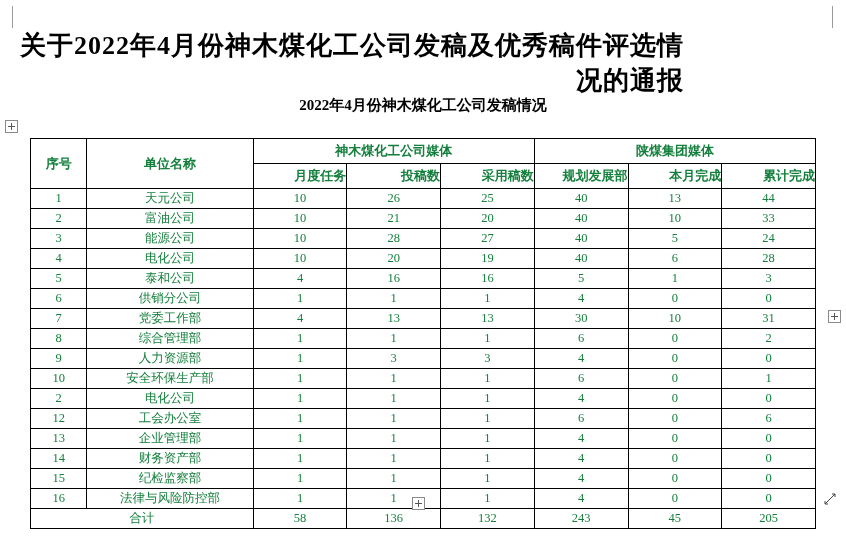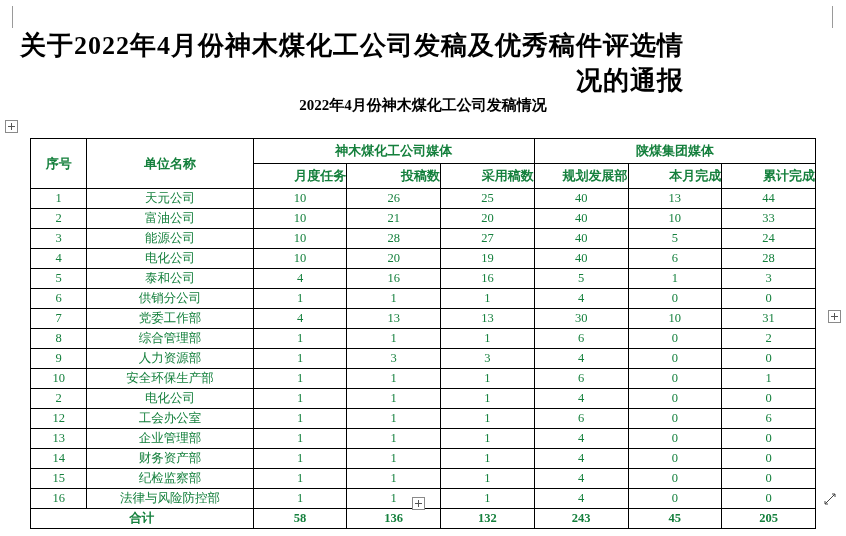--- a/index.html
+++ b/index.html
@@ -74,21 +74,21 @@
   table.main th {
     font-weight: bold;
     font-size: 13px;
   }
   th.seq { width: 56px; }
   th.unit { width: 168px; }
   th.c { width: 94px; }
   tr.header-row-1 th { height: 24px; line-height: 24px; }
   tr.header-row-2 th { height: 24px; line-height: 24px; text-align: right; }
   td.unit-cell { font-size: 12.5px; }
-  tr.total-row td { font-weight: bold; }
+  tr.total-row td { font-weight: normal; }
   
   .handle {
     position: absolute;
     width: 13px;
     height: 13px;
     border: 1px solid #8a8a8a;
     background: #ffffff;
     box-sizing: border-box;
   }
   .handle:before, .handle:after {

